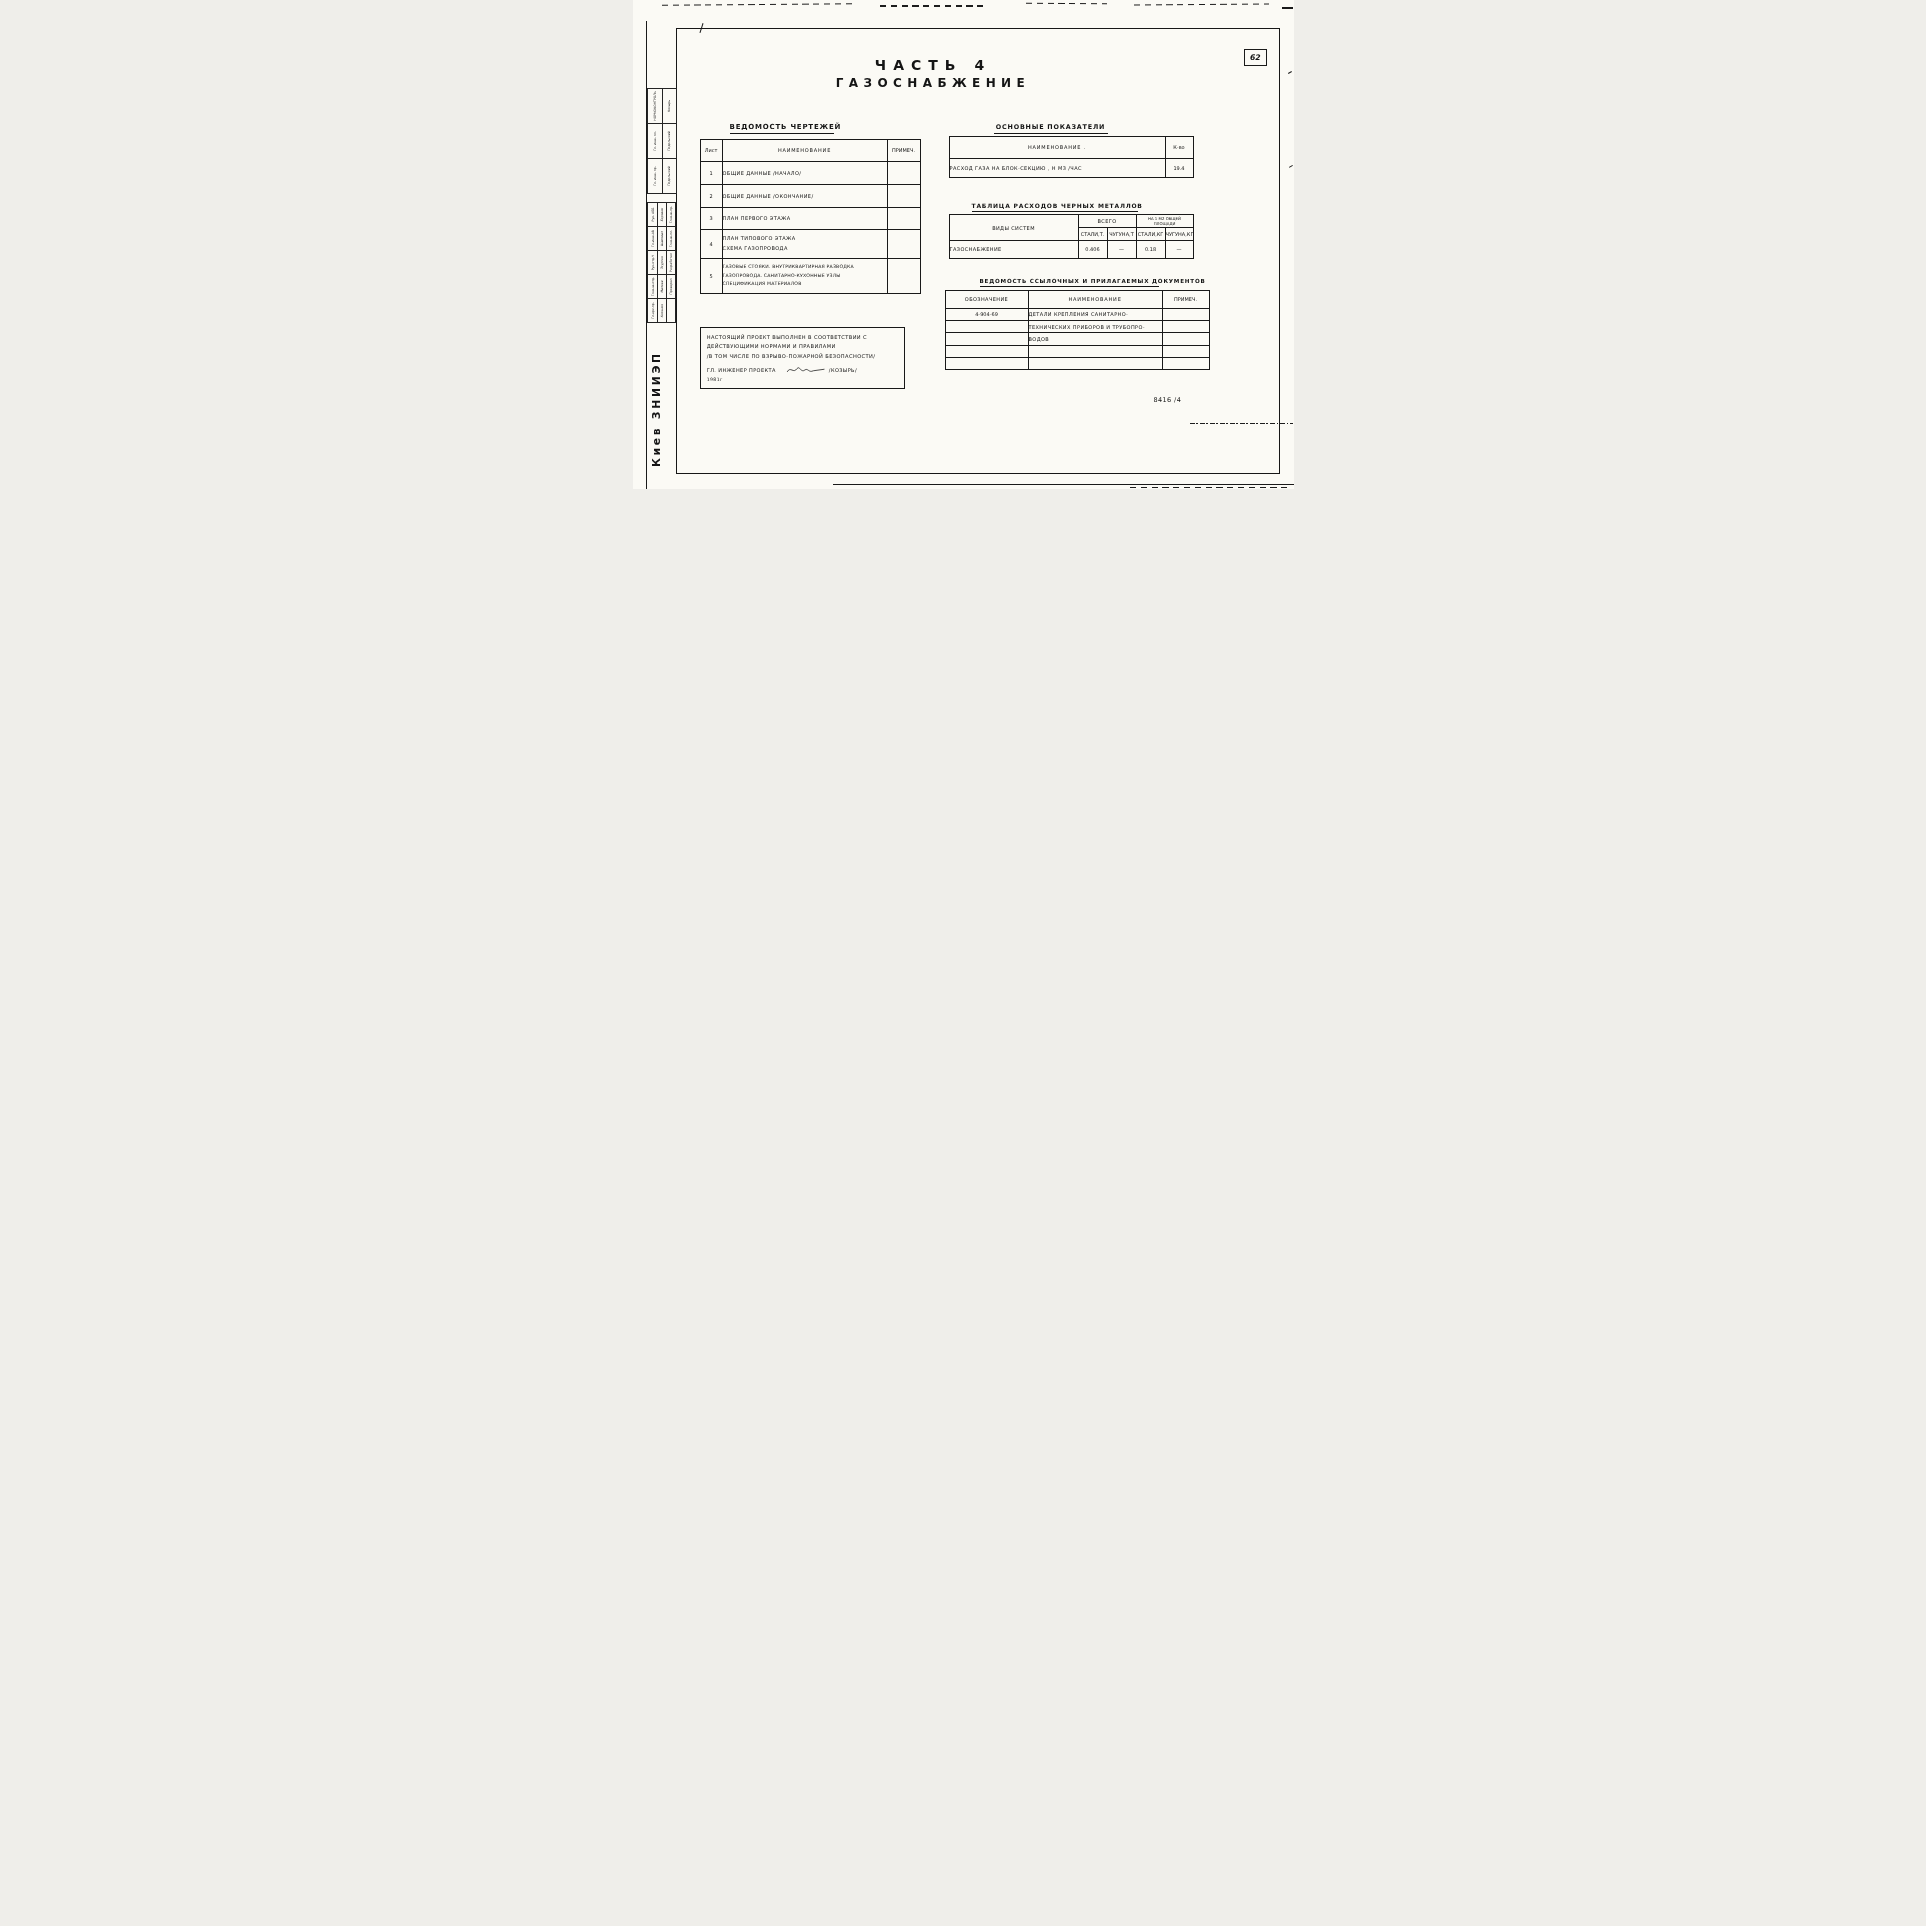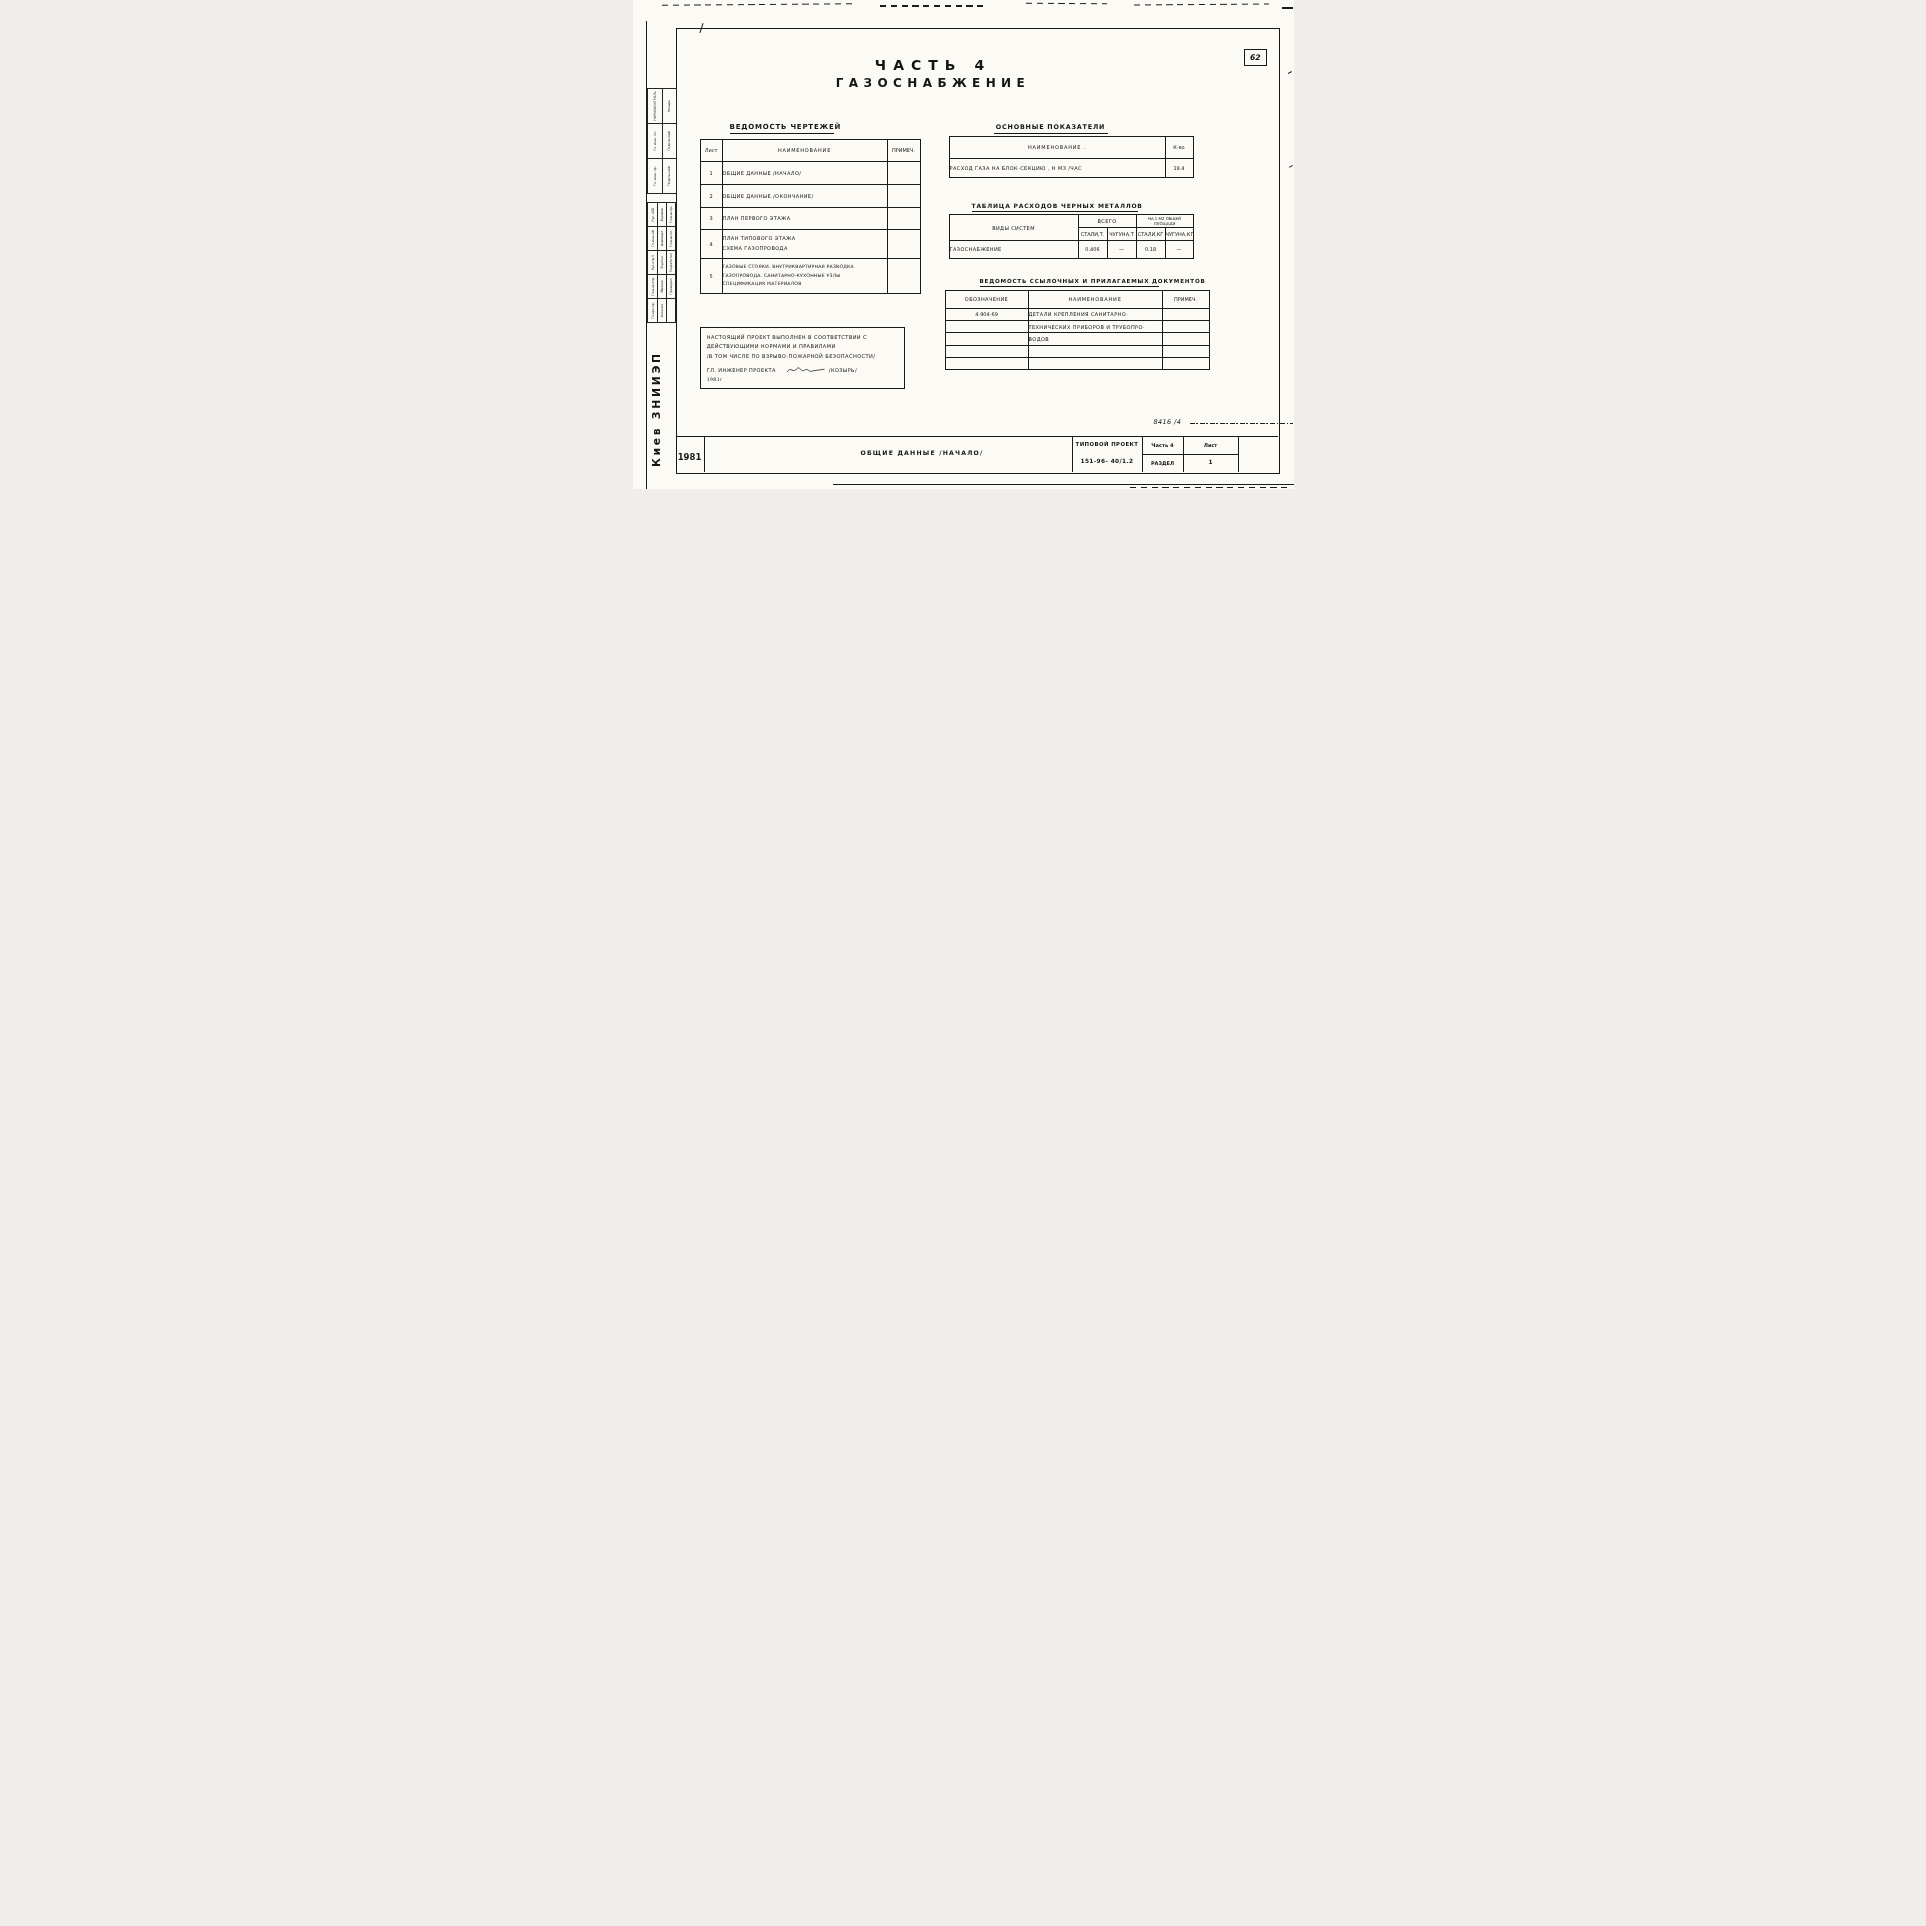--- a/index.html
+++ b/index.html
@@ -219,40 +219,23 @@
       <span style="margin:0 3.1px 0 10px;">
         <svg width="40" height="10" viewBox="0 0 104 26">
           <path d="M3 18 C 12 2, 19 24, 29 9 C 35 1, 39 21, 49 13 C 57 7, 59 21, 71 15 L 100 11" fill="none" stroke="#1a1a1a" stroke-width="2"></path>
         </svg>
       </span>
       <span class="fs13 ls1">/КОЗЫРЬ/</span>
     </div>
     <div class="fs12" style="margin-top:0.8px;letter-spacing:0.4px;">1981г</div>
   </div>
 
-  <div class="abs" style="left:521px;top:418px;font-size:6.5px;font-style:italic;letter-spacing:0.4px;">8416 /4</div>
+  <div class="abs" style="left:521px;top:396px;font-size:6.5px;letter-spacing:0.4px;">8416 /4</div>
   <div class="abs dashdot" style="left:557px;top:423px;width:103px;height:1px;"></div>
 
-  <div class="abs" style="left:43px;top:436px;width:602px;height:35px;border-top:1.2px solid #171717;">
-    <div class="abs ink" style="left:28px;top:0;width:1.2px;height:35px;"></div>
-    <div class="abs ink" style="left:396px;top:0;width:1.2px;height:35px;"></div>
-    <div class="abs ink" style="left:466px;top:0;width:1.2px;height:35px;"></div>
-    <div class="abs ink" style="left:507px;top:0;width:1.2px;height:35px;"></div>
-    <div class="abs ink" style="left:562px;top:0;width:1.2px;height:35px;"></div>
-    <div class="abs ink" style="left:466px;top:17.3px;width:97px;height:1px;"></div>
-
-    <div class="tb-cell" style="left:0;top:14.6px;width:28px;font-size:8.5px;font-weight:600;">1981</div>
-    <div class="tb-cell ls2" style="left:127px;top:11.6px;width:239px;font-size:6.2px;font-weight:600;letter-spacing:1.2px;">ОБЩИЕ ДАННЫЕ   /НАЧАЛО/</div>
-    <div class="tb-cell ls1" style="left:397px;top:3.9px;width:69px;font-size:5.4px;font-weight:600;">ТИПОВОЙ ПРОЕКТ</div>
-    <div class="tb-cell ls1" style="left:397px;top:21px;width:69px;font-size:5.8px;font-weight:600;">151-96- 40/1.2</div>
-    <div class="tb-cell" style="left:467px;top:5.4px;width:40px;font-size:5.2px;font-weight:600;">Часть 4</div>
-    <div class="tb-cell" style="left:467px;top:23px;width:40px;font-size:5px;font-weight:600;">РАЗДЕЛ</div>
-    <div class="tb-cell" style="left:508px;top:4.6px;width:54px;font-size:5px;font-weight:600;">Лист</div>
-    <div class="tb-cell" style="left:508px;top:22.3px;width:54px;font-size:5.8px;font-weight:600;">1</div>
-  </div>
 
   <div class="rotbox" style="left:14.6px;top:88px;width:28.5px;height:106px;">
     <div class="rot" style="width:106px;height:28.5px;transform:rotate(-90deg) translate(-106px,0);">
       <table class="st" style="width:106px;height:28.5px;">
         <colgroup>
             <col style="width:35px">
             <col style="width:35px">
             <col style="width:35px">
           </colgroup>
         <tbody>

